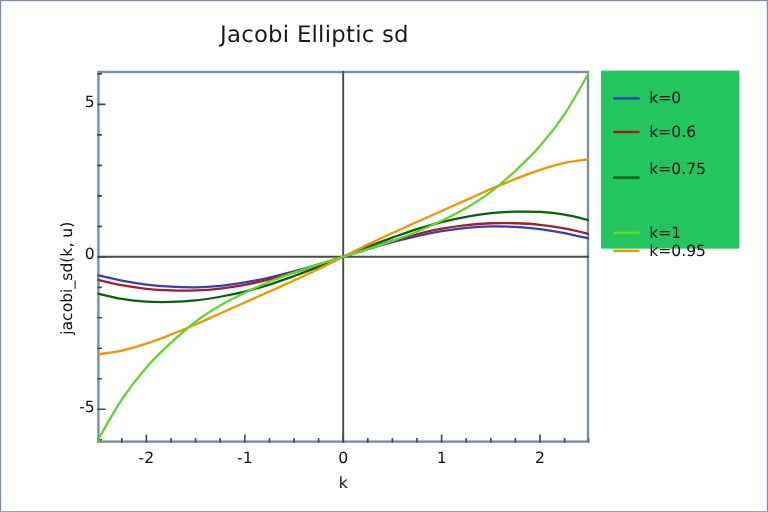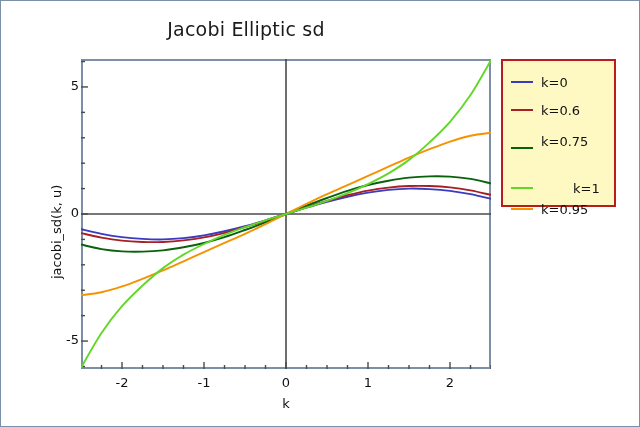--- a/index.html
+++ b/index.html
@@ -19,20 +19,21 @@
   }
   #chart-title {
     position: absolute;
     left: 0;
     top: 17px;
     width: 490px;
     text-align: center;
     font-size: 19px;
     color: #1a1a1a;
     letter-spacing: 0.2px;
+    padding-left: 16px;
   }
   #plot-area {
     position: absolute;
     left: 80px;
     top: 58px;
     width: 410px;
     height: 310px;
   }
   #plot-frame {
     position: absolute;
@@ -90,23 +91,23 @@
     text-align: center;
     font-size: 13px;
     color: #111111;
   }
   #legend {
     position: absolute;
     left: 500px;
     top: 58px;
     width: 115px;
     height: 148px;
-    border: 2px solid #b91c1c;
+    border: 2px solid #22c55e;
     box-sizing: border-box;
-    background: #fef9c3;
+    background: #22c55e;
   }
   .legend-row {
     position: absolute;
     left: 8px;
     height: 22px;
     display: flex;
     align-items: center;
   }
   .legend-swatch {
     width: 22px;
@@ -211,19 +212,19 @@
         <span class="legend-text">k=0.6</span>
       </div>
       <div class="legend-row" style="top: 66px; align-items: flex-end;">
         <span class="legend-swatch" style="border-top-color: rgb(9, 98, 11);"></span>
         <span class="legend-text">k=0.75</span>
       </div>
       <div class="legend-row" style="top: 94px; margin-top: 43px;">
         <span class="legend-swatch" style="border-top-color: rgb(245, 146, 0);"></span>
         <span class="legend-text">k=0.95</span>
       </div>
-      <div class="legend-row" style="top: 116px; gap: 32px;">
+      <div class="legend-row" style="top: 122px;">
         <span class="legend-swatch" style="border-top-color: rgb(98, 214, 42);"></span>
         <span class="legend-text">k=1</span>
       </div>
     </div>
 
 </div>
 
 </body></html>

